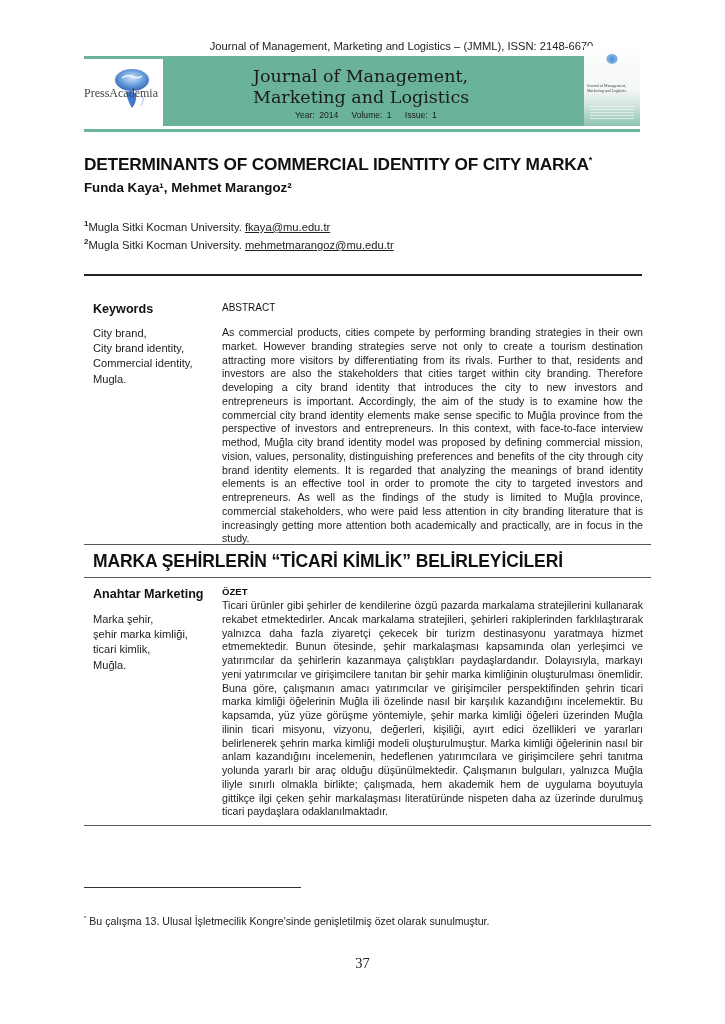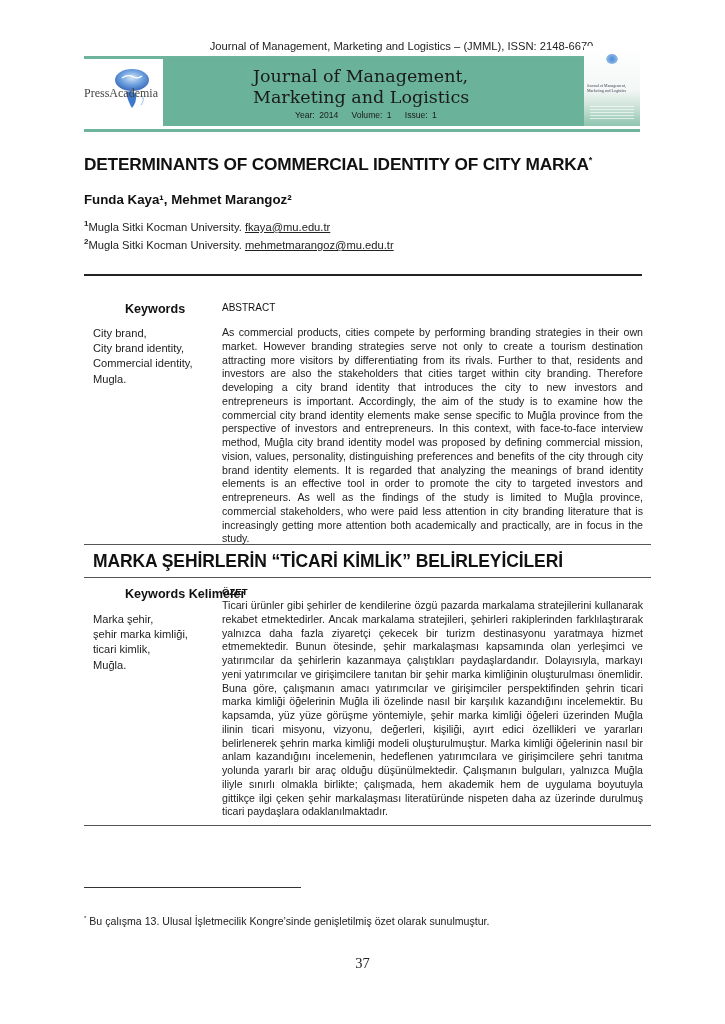--- a/index.html
+++ b/index.html
@@ -27,31 +27,31 @@
   .cover-logo { position: absolute; left: 22px; top: 8px; width: 12px; height: 10px; border-radius: 50%;
                 background: radial-gradient(circle, #4a8ad4 0%, #8eb9e8 70%, transparent 75%); }
   .cover-title { position: absolute; left: 3px; top: 38px; width: 52px; font-family: "Liberation Serif", serif;
                  font-size: 4px; line-height: 4.5px; color: #445; }
   .cover-lines { position: absolute; left: 6px; top: 60px; width: 44px; height: 14px;
                  background: repeating-linear-gradient(180deg, rgba(255,255,255,.6) 0 1px, transparent 1px 3px); }
 
   .paper-title { position: absolute; top: 154px; left: 84px; font-size: 17.3px; font-weight: bold;
                  color: #111; letter-spacing: -0.2px; }
   .paper-title sup { font-size: 9px; vertical-align: super; line-height: 0; }
-  .authors { position: absolute; top: 192px; left: 84px; font-size: 13.3px; font-weight: bold; color: #111; text-align: center; }
+  .authors { position: absolute; top: 180px; left: 84px; font-size: 13.3px; font-weight: bold; color: #111; text-align: center; }
   .affil { position: absolute; left: 84px; font-size: 11.2px; color: #222; }
   .affil sup { font-weight: bold; font-size: 8px; }
   .affil a { color: #222; text-decoration: underline; }
   .affil.a1 { top: 219px; }
   .affil.a2 { top: 237px; }
 
   .rule-thick { position: absolute; left: 84px; width: 558px; height: 2px; background: #222; }
   .rule-thin { position: absolute; left: 84px; width: 567px; height: 1px; background: #555; }
 
-  .kw-head { position: absolute; left: 93px; font-size: 12.6px; font-weight: bold; color: #111; margin-left: 32px; }
+  .kw-head { position: absolute; left: 93px; font-size: 12.6px; font-weight: bold; color: #111; }
   .kw-list { position: absolute; left: 93px; font-size: 11.1px; line-height: 15.2px; color: #222; }
   .abs-head { position: absolute; left: 222px; font-size: 10px; font-weight: normal; color: #111; }
   .abs-body { position: absolute; left: 222px; width: 421px; font-size: 10.6px; line-height: 13.75px;
               color: #222; text-align: justify; }
 
   .tr-title { position: absolute; top: 551px; left: 93px; font-size: 17.5px; font-weight: bold; color: #111;
               letter-spacing: -0.1px; }
   .ozet-head { position: absolute; top: 586px; left: 222px; font-size: 9.6px; font-weight: bold; color: #111; }
 
   .fn-rule { position: absolute; top: 887px; left: 84px; width: 217px; height: 1px; background: #333; }
@@ -114,21 +114,21 @@
   <div>Mugla.</div>
 </div>
 <div class="abs-head" style="top:302px;">ABSTRACT</div>
 <div class="abs-body" style="top:326px;">As commercial products, cities compete by performing branding strategies in their own market. However branding strategies serve not only to create a tourism destination attracting more visitors by differentiating from its rivals. Further to that, residents and investors are also the stakeholders that cities target within city branding. Therefore developing a city brand identity that introduces the city to new investors and entrepreneurs is important. Accordingly, the aim of the study is to examine how the commercial city brand identity elements make sense specific to Muğla province from the perspective of investors and entrepreneurs. In this context, with face-to-face interview method, Muğla city brand identity model was proposed by defining commercial mission, vision, values, personality, distinguishing preferences and benefits of the city through city brand identity elements. It is regarded that analyzing the meanings of brand identity elements is an effective tool in order to promote the city to targeted investors and entrepreneurs. As well as the findings of the study is limited to Muğla province, commercial stakeholders, who were paid less attention in city branding literature that is increasingly getting more attention both academically and practically, are in focus in the study.</div>
 
 <div class="rule-thin" style="top:544px;"></div>
 
 <div class="tr-title">MARKA ŞEHİRLERİN “TİCARİ KİMLİK” BELİRLEYİCİLERİ</div>
 <div class="rule-thin" style="top:577px;"></div>
 
-<div class="kw-head" style="top:587px;">Keywords Kelimeler</div>
+<div class="kw-head" style="top:587px;">Anahtar Marketing</div>
 <div class="kw-list" style="top:612px;">
   <div>Marka şehir,</div>
   <div>şehir marka kimliği,</div>
   <div>ticari kimlik,</div>
   <div>Muğla.</div>
 </div>
 <div class="ozet-head">ÖZET</div>
 <div class="abs-body" style="top:599px;">Ticari ürünler gibi şehirler de kendilerine özgü pazarda markalama stratejilerini kullanarak rekabet etmektedirler. Ancak markalama stratejileri, şehirleri rakiplerinden farklılaştırarak yalnızca daha fazla ziyaretçi çekecek bir turizm destinasyonu yaratmaya hizmet etmemektedir. Bunun ötesinde, şehir markalaşması kapsamında olan yerleşimci ve yatırımcılar da şehirlerin kazanmaya çalıştıkları paydaşlardandır. Dolayısıyla, markayı yeni yatırımcılar ve girişimcilere tanıtan bir şehir marka kimliğinin oluşturulması önemlidir. Buna göre, çalışmanın amacı yatırımcılar ve girişimciler perspektifinden şehrin ticari marka kimliği öğelerinin Muğla ili özelinde nasıl bir karşılık kazandığını incelemektir. Bu kapsamda, yüz yüze görüşme yöntemiyle, şehir marka kimliği öğeleri üzerinden Muğla ilinin ticari misyonu, vizyonu, değerleri, kişiliği, ayırt edici özellikleri ve yararları belirlenerek şehrin marka kimliği modeli oluşturulmuştur. Marka kimliği öğelerinin nasıl bir anlam kazandığını incelemenin, hedeflenen yatırımcılara ve girişimcilere şehri tanıtma yolunda yararlı bir araç olduğu düşünülmektedir. Çalışmanın bulguları, yalnızca Muğla iliyle sınırlı olmakla birlikte; çalışmada, hem akademik hem de uygulama boyutuyla gittikçe ilgi çeken şehir markalaşması literatüründe nispeten daha az üzerinde durulmuş ticari paydaşlara odaklanılmaktadır.</div>
 
 <div class="rule-thin" style="top:825px;"></div>

